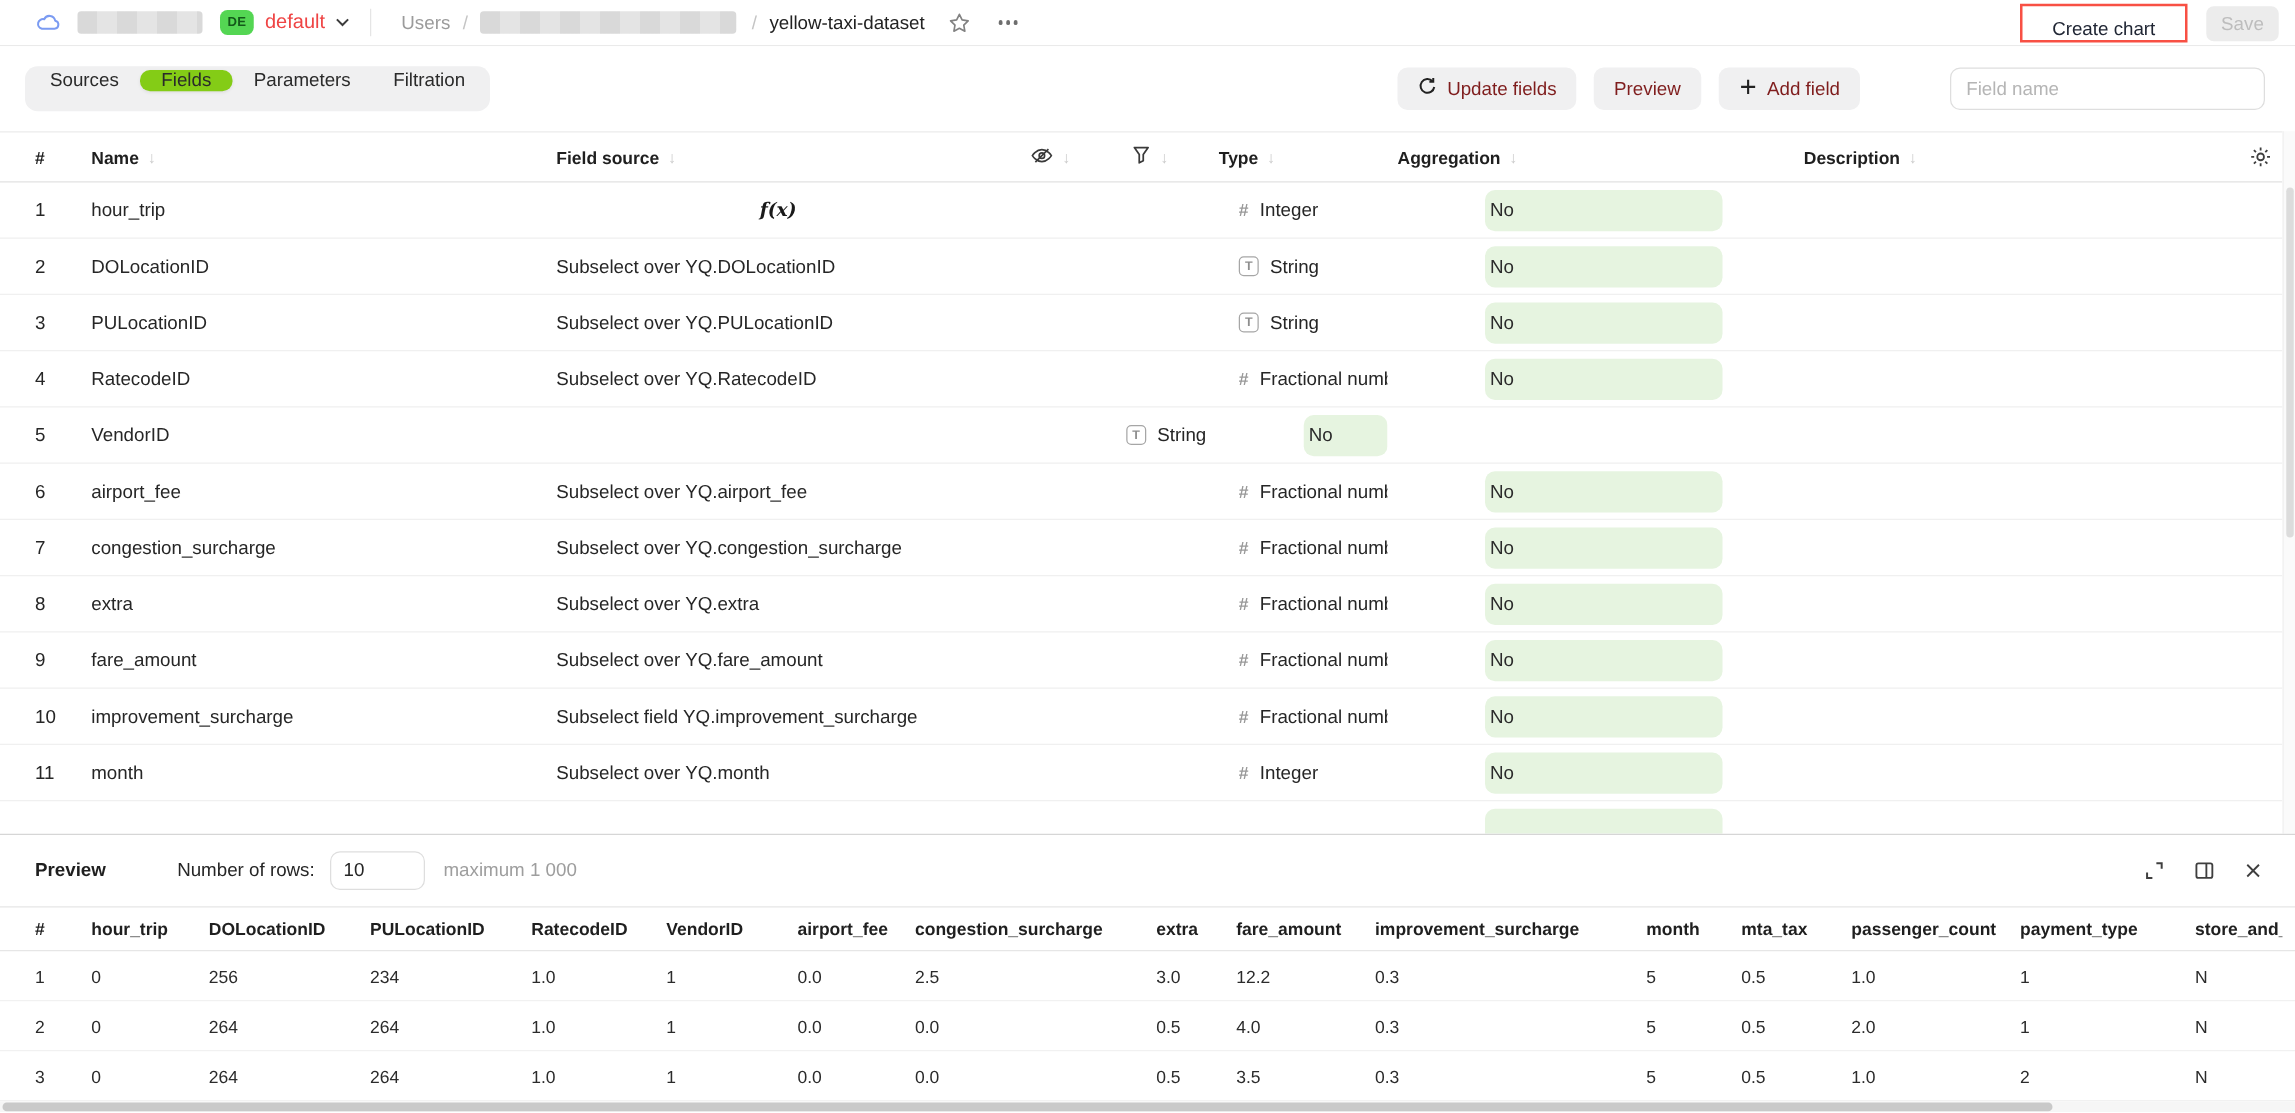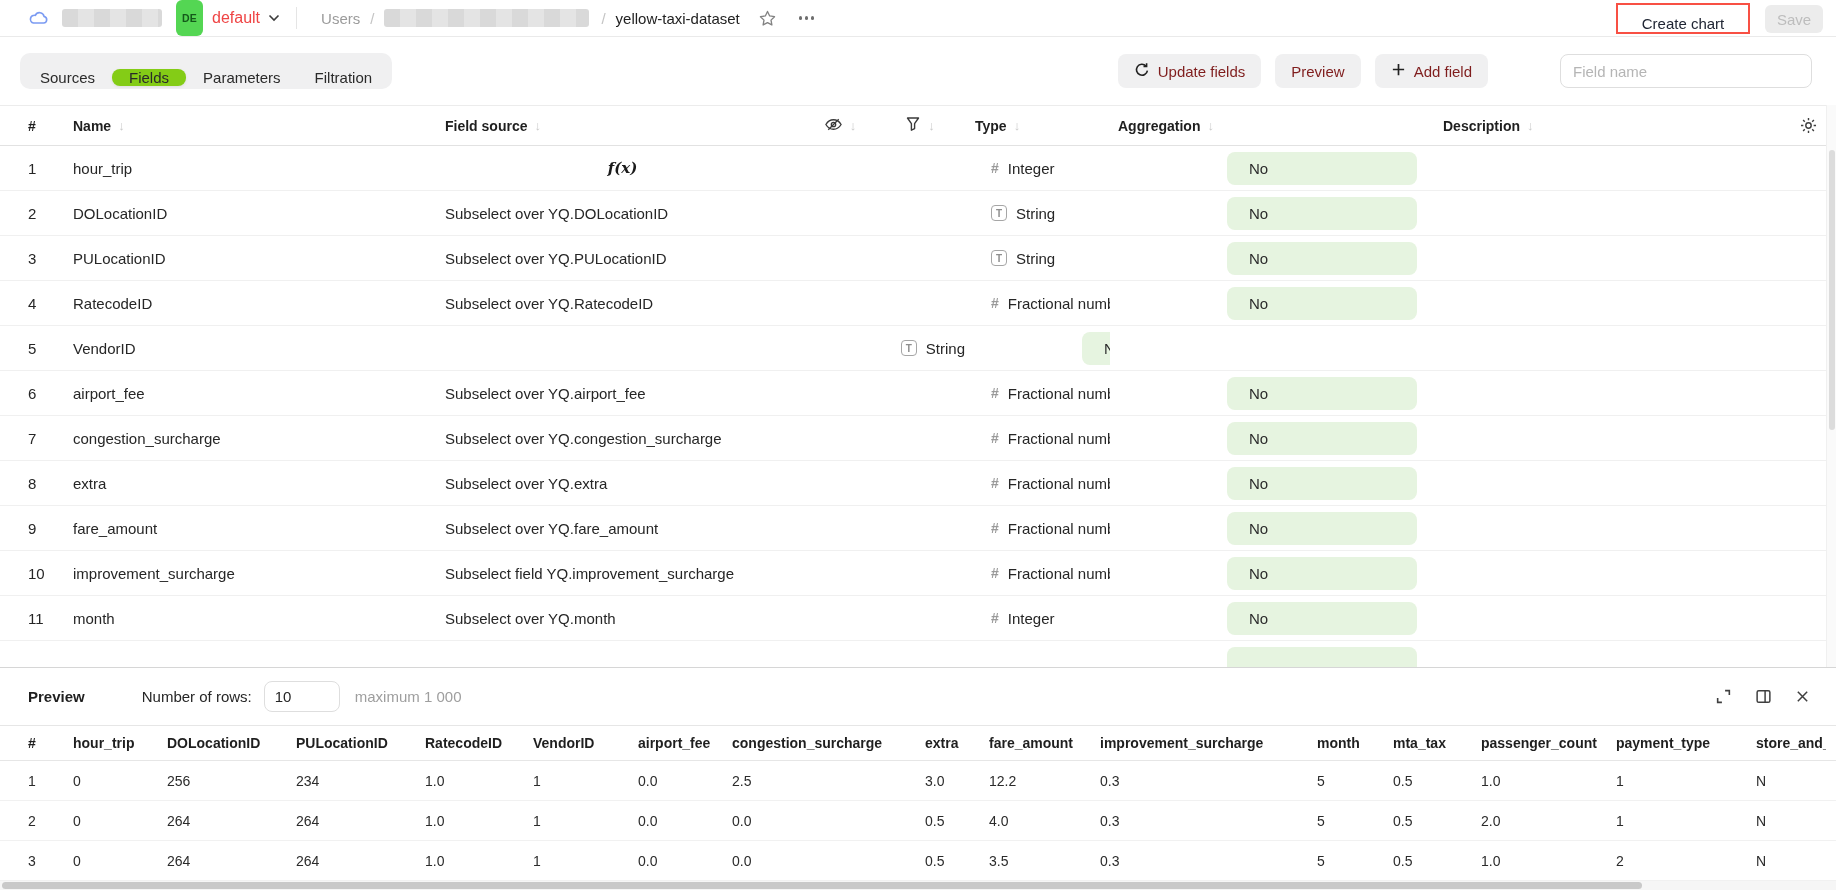--- a/index.html
+++ b/index.html
@@ -6,38 +6,38 @@
   html,body { background:#fff; }
   body { font-family:"Liberation Sans", sans-serif; color:#262626; }
   .screen { position:relative; width:1836px; height:890px; background:#fff; overflow:hidden; }
 
   
   .topbar { position:relative; height:37px; border-bottom:1px solid #eaeaea; display:flex; align-items:center; background:#fff; }
   .cloud-wrap { margin-left:28px; color:var(--cloud-icon-blue,#7b9bf2); display:flex; align-items:center; }
   .blur { background:repeating-linear-gradient(90deg,#d9d9d9 0 16px,#e4e4e4 16px 32px); border-radius:3px; height:18px; }
   .blur1 { width:100px; margin-left:12px; }
   .blur2 { width:205px; margin-left:10px; }
-  .env-badge { margin-left:14px; width:27px; height:36px; border-radius:6px; background:var(--env-badge-green,#54d653); color:#14591a; font-size:10.5px; font-weight:bold; display:flex; align-items:center; justify-content:center; letter-spacing:.3px;text-align:right; }
+  .env-badge { margin-left:14px; width:27px; height:20px; border-radius:6px; background:var(--env-badge-green,#54d653); color:#14591a; font-size:10.5px; font-weight:bold; display:flex; align-items:center; justify-content:center; letter-spacing:.3px;text-align:right; }
   .env-name { margin-left:9px; font-size:16px; color:#ef4444; }
   .chev { margin-left:8px; display:flex; align-items:center; }
   .tb-divider { width:1px; height:22px; background:#e5e5e5; margin-left:16px; }
   .crumb-root { margin-left:24px; font-size:15px; color:#9b9b9b; }
   .crumb-sep { margin-left:10px; font-size:15px; color:#c4c4c4; }
   .crumb-sep2 { margin-left:12px; font-size:15px; color:#c4c4c4; }
   .crumb-dataset { margin-left:10px; font-size:15px; color:#222; }
   .star-btn { margin-left:18px; display:flex; align-items:center; cursor:pointer; }
   .more-btn { margin-left:22px; display:flex; align-items:center; gap:2.5px; cursor:pointer; }
   .more-btn i { width:3.5px; height:3.5px; border-radius:50%; background:#6e6e6e; }
   .annotate { position:absolute; left:1616px; top:3px; width:134px; height:31px; border:2px solid var(--annotation-red,#f85044); display:flex; align-items:flex-end; justify-content:center; z-index:5; }
   .create-chart { font-size:15px; color:#202634; background:transparent; border:none; font-family:inherit; cursor:pointer; }
   .save-btn { position:absolute; left:1765px; top:5px; width:58px; height:28px; background:#ececec; border:none; border-radius:6px; color:#bdbdbd; font-size:15px; font-family:inherit; }
 
   
   .toolbar { position:absolute; top:37px; left:0; right:0; height:68px; display:flex; align-items:center; background:#fff; padding:0 24px 0 20px; }
-  .tabs { display:flex; background:#f0f0f1; border-radius:10px; padding:3px; height:36px; align-items:flex-end; }
+  .tabs { display:flex; background:#f0f0f1; border-radius:10px; padding:3px; height:36px; align-items:flex-start; }
   .tab { padding:0 17px; display:flex; align-items:center; font-size:15px; color:#2a2a2a; border-radius:8px; cursor:pointer; }
   .tab.active { background:#84cc16; box-shadow:0 1px 3px rgba(0,0,0,.08); }
   .toolbar-right { margin-left:auto; display:flex; align-items:center; gap:14px; }
   .tb-btn { height:34px; background:#f0f0f1; border:none; border-radius:8px; font-size:15px; color:#7f1d1d; font-family:inherit; display:flex; align-items:center; gap:8px; padding:0 16px; cursor:pointer; }
   .field-search { margin-left:58px; width:252px; height:34px; border:1px solid #dedede; border-radius:8px; padding:0 12px; font-size:15px; font-family:inherit; color:#262626; }
   .field-search::placeholder { color:#b5b5b5; }
 
   
   .ftable { position:absolute; top:105px; left:0; width:1826px; height:562px; overflow:hidden; border-top:1px solid #ececec; }
   .fhead, .frow { display:grid; grid-template-columns:56px 384px 365px 70px 90px 145px 325px 355px 36px; align-items:center; }
@@ -48,21 +48,21 @@
   .c-name { padding-left:17px; }
   .c-src { padding-left:5px; }
   .c-src.centered { justify-content:center; padding-left:0; }
   .h-type { padding-left:10px; }
   .c-type { padding-left:26px; gap:9px; }
   .c-agg { padding-left:8px; }
   .c-desc { padding-left:8px; }
   .h-center { justify-content:center; padding-left:0; }
   .h-gear { justify-content:center; cursor:pointer; }
   .arrow { color:#cbcbcb; font-size:13px; margin-left:7px; font-weight:normal; }
-  .agg-pill { margin-left:109px; width:190px; height:33px; background:var(--aggregation-pill-bg,#e6f4e0); border-radius:8px; display:flex; align-items:center; padding-left:22px; font-size:15px; color:#2b2b2b; cursor:pointer; }
+  .agg-pill { margin-left:70px; width:190px; height:33px; background:var(--aggregation-pill-bg,#e6f4e0); border-radius:8px; display:flex; align-items:center; padding-left:4px; font-size:15px; color:#2b2b2b; cursor:pointer; }
   .formula { font-style:italic; font-weight:bold; font-size:15px; color:#1a1a1a; font-family:"DejaVu Serif", serif; }
   .t-num { color:#9a9a9a; font-weight:bold; font-size:14px; }
   .t-str { width:16px; height:16px; border:1.5px solid #a6a6a6; border-radius:4px; color:#8e8e8e; font-size:10px; font-weight:bold; display:flex; align-items:center; justify-content:center; }
 
   
   .vscroll { position:absolute; top:105px; left:1826px; width:10px; height:562px; background:#fafafa; border-left:1px solid #f0f0f0; }
   .vthumb { position:absolute; left:1.5px; top:45px; width:6px; height:280px; background:#dcdcdc; border-radius:3px; }
 
   
   .preview { position:absolute; top:667px; left:0; width:1836px; height:223px; background:#fff; border-top:1px solid #d6d6d6; overflow:hidden; }

